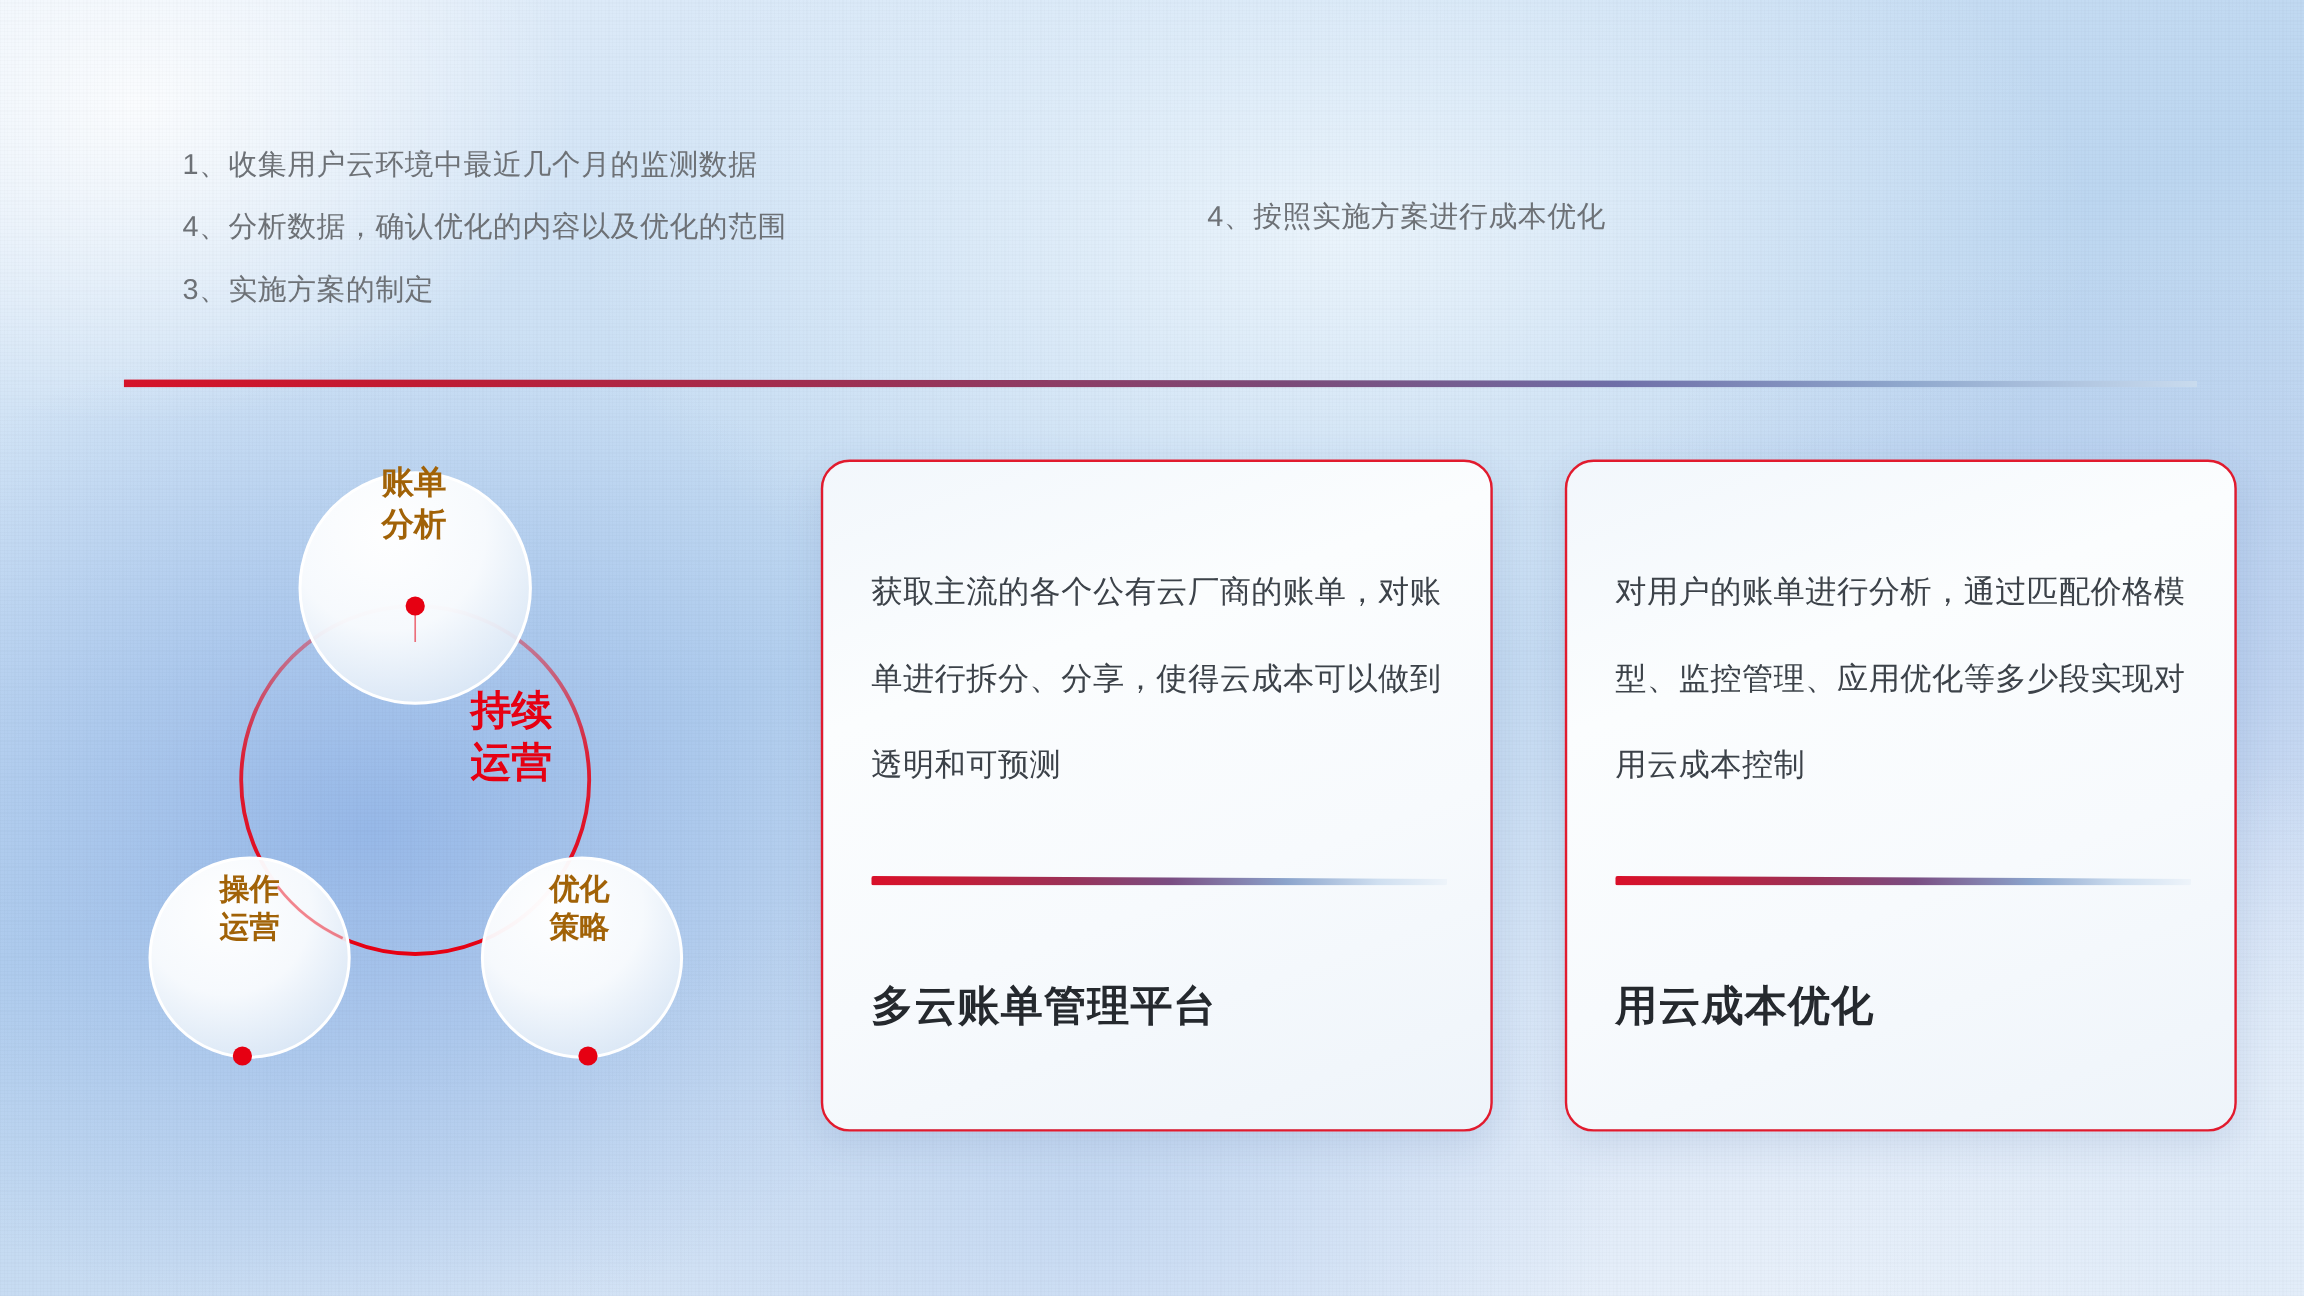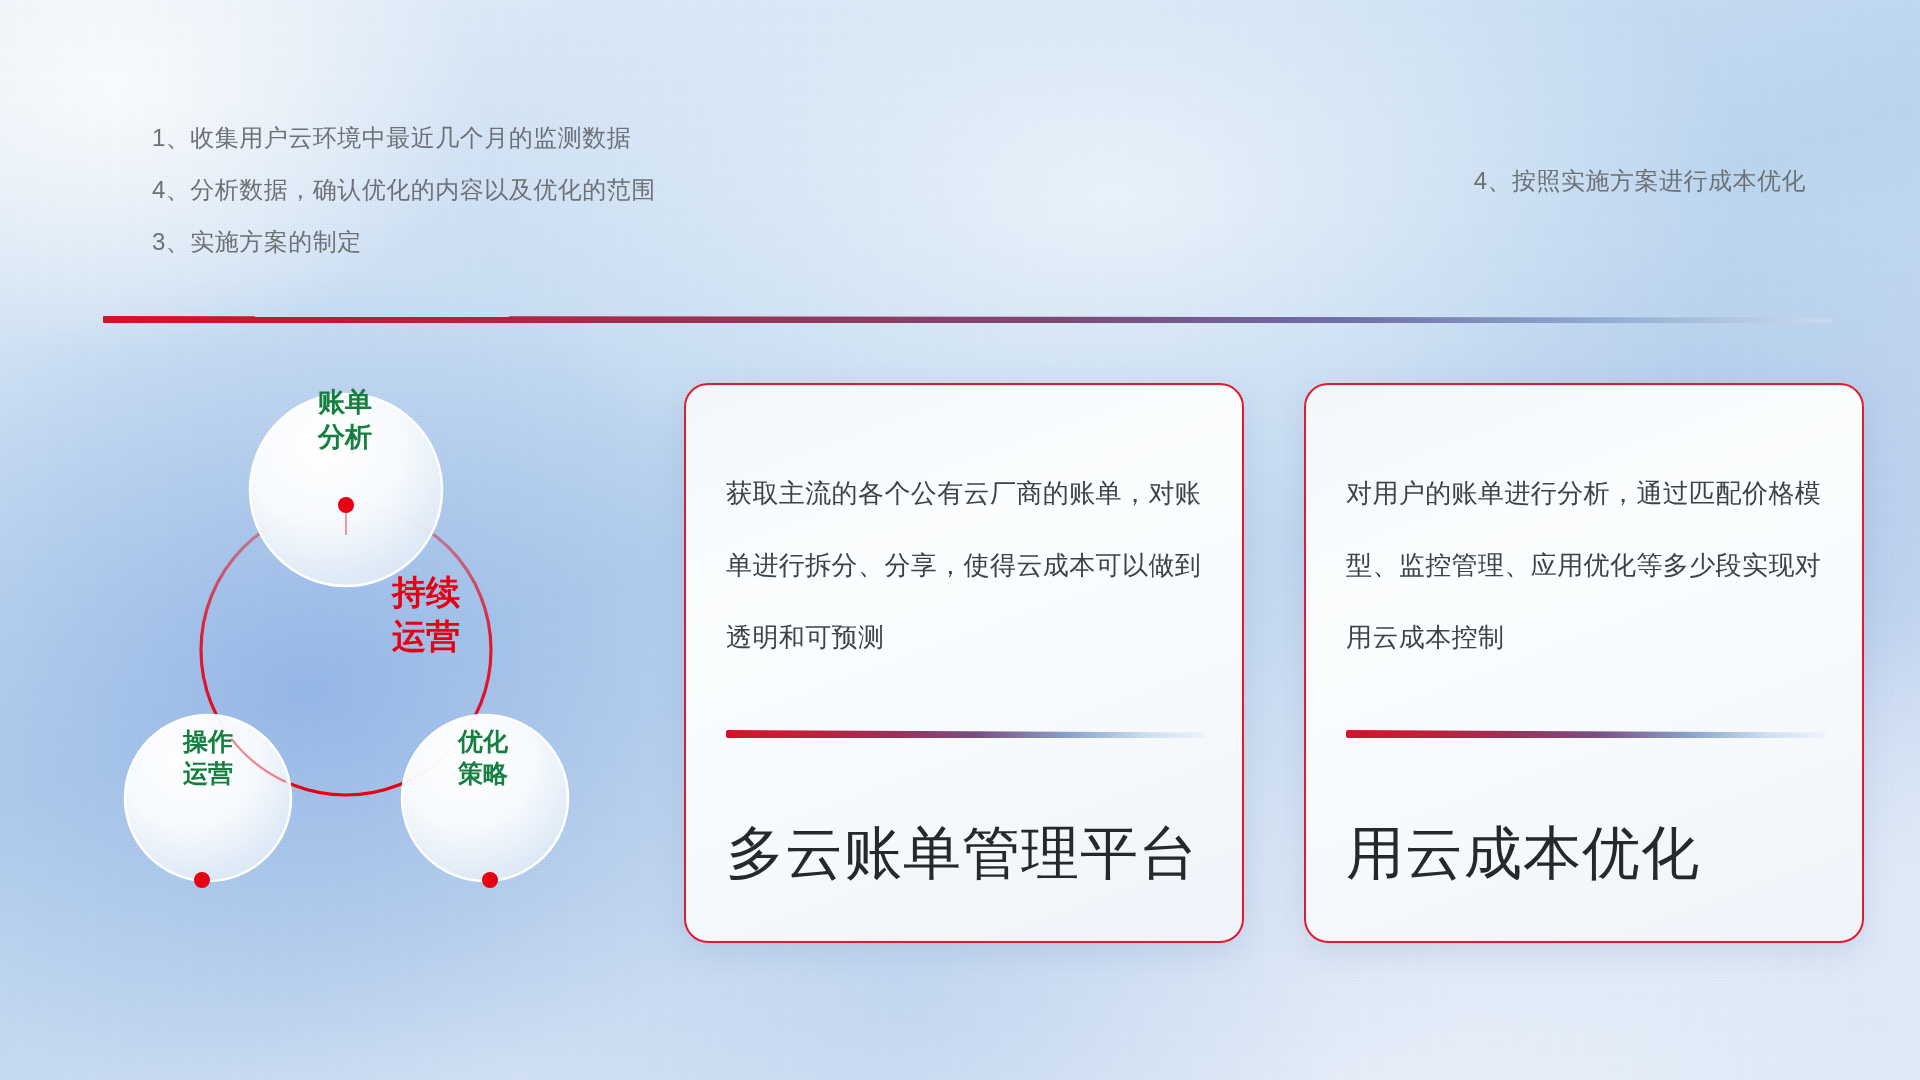--- a/index.html
+++ b/index.html
@@ -39,21 +39,21 @@
     opacity:.05;
     background-image:
       repeating-linear-gradient(0deg, rgba(0,0,0,.28) 0 1px, transparent 1px 3px),
       repeating-linear-gradient(90deg, rgba(0,0,0,.28) 0 1px, transparent 1px 3px);
   }
 
   
   #bullets { position:absolute; left:0; top:0; width:1920px; }
   .blist { position:absolute; }
   .blist.left  { left:152px; top:112px;  width:760px; }
-  .blist.right { left:1006px; top:155px; width:800px;text-align:right; }
+  .blist.right { left:1006px; top:155px; width:800px; }
   .bline {
     font-size:24px;
     line-height:52px;
     color:#6d7176;
     letter-spacing:.5px;
     white-space:nowrap;
   }
 
   
   #divider {
@@ -64,21 +64,21 @@
   }
 
   
   #venn { position:absolute; left:90px; top:350px; width:560px; height:600px; }
   #venn svg { position:absolute; left:0; top:0; }
   .venn-label {
     position:absolute;
     text-align:center;
     font-weight:bold;
     line-height:1.28;
-    color:#15803d;
+    color:#a16207;
     pointer-events:none;
   }
   .venn-label.top    { left:175px; top:35px;  width:160px; font-size:27px; }
   .venn-label.bl     { left:38px;  top:375px; width:160px; font-size:25px; }
   .venn-label.br     { left:313px; top:375px; width:160px; font-size:25px; }
   .venn-label.center { left:190px; top:220px; width:180px; font-size:34px; color:#e60012; line-height:1.3;text-align:right; }
 
   
   #cards { position:absolute; left:684px; top:383px; width:1200px; height:560px; }
   .card {
@@ -100,22 +100,22 @@
     letter-spacing:.4px;
   }
   .card-rule {
     position:absolute; left:40px; top:345px; width:480px; height:8px;
     background:linear-gradient(90deg,#d9102a 0%, #c51d37 14%, #9b3157 34%, #7a4d82 52%, #8ba4cc 72%, #cfdff0 88%, #eef4fa 100%);
     clip-path:polygon(0 0, 100% 30%, 100% 100%, 0 100%);
     border-radius:2px;
   }
   .card-title {
     position:absolute; left:40px; top:430px; right:20px;
-    font-size:58px;
-    font-weight:normal;
+    font-size:35px;
+    font-weight:bold;
     color:#25292e;
     letter-spacing:1px;
     white-space:nowrap;
   }
 </style>
 </head>
 <body>
 
 <div id="bg">
   <div class="layer bg-base"></div>

